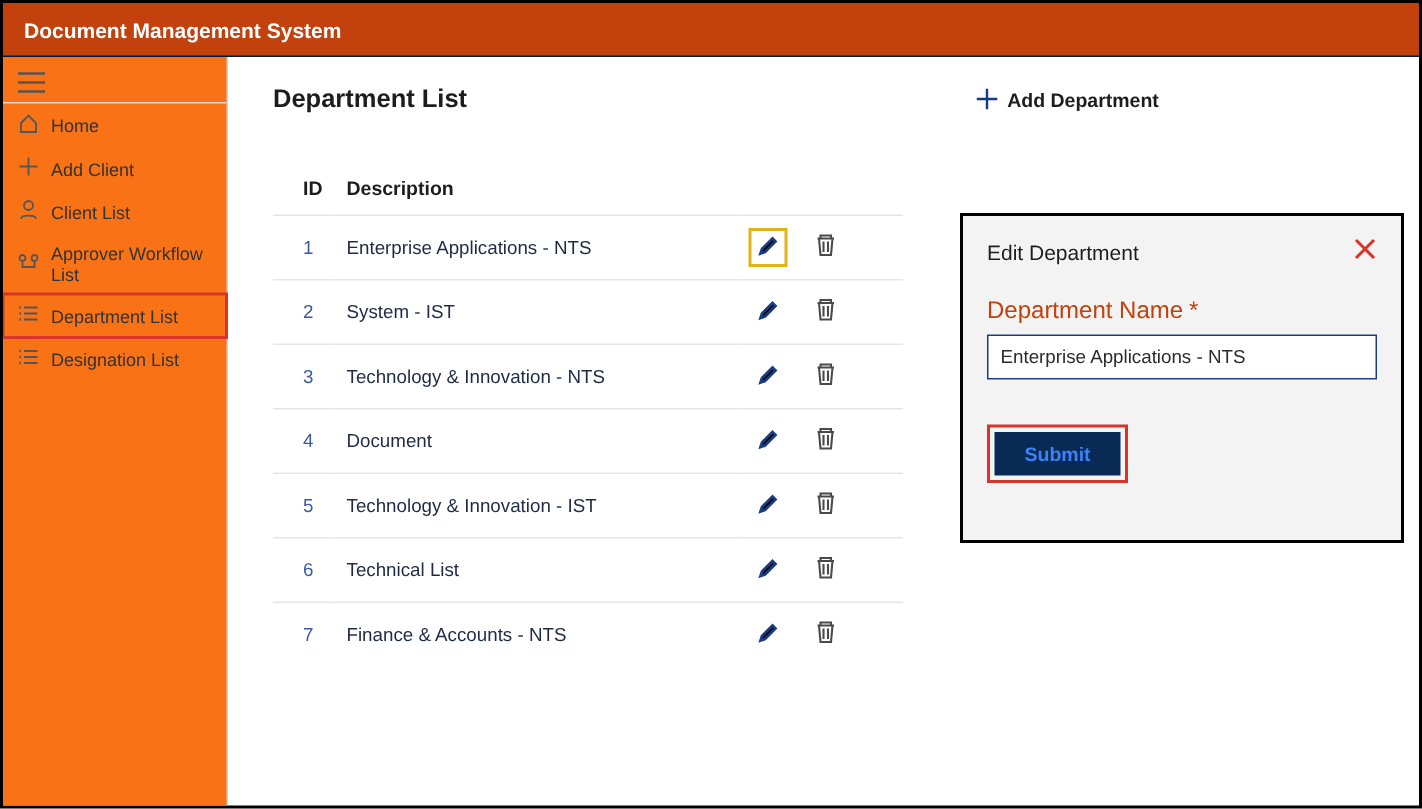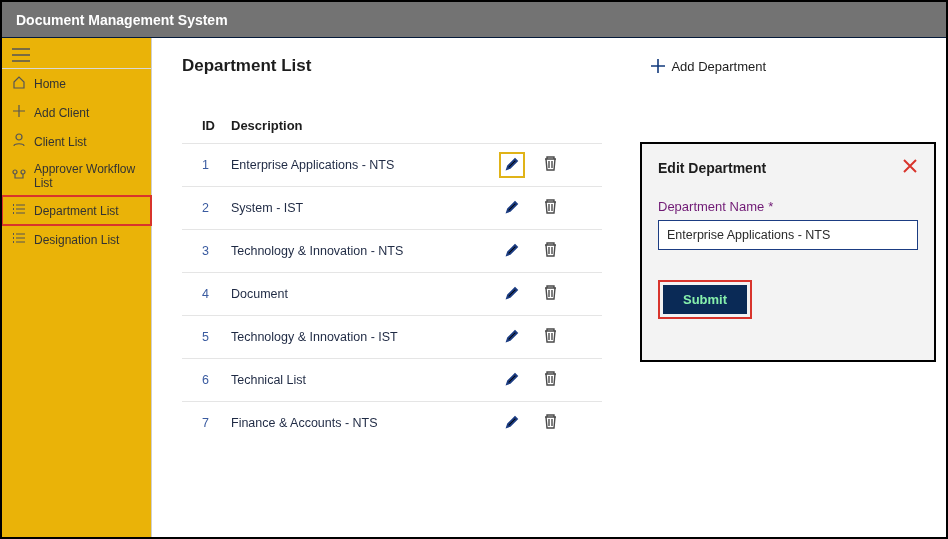--- a/index.html
+++ b/index.html
@@ -1,52 +1,52 @@
 <!DOCTYPE html>
 <html><head>
 <meta charset="utf-8">
 <style>
   * { box-sizing: border-box; font-family: "Segoe UI", Arial, sans-serif; }
   html, body { margin:0; padding:0; }
   body { width:948px; height:539px; border:2px solid #000; position:relative; background:#fff; font-size:13px; color:#28303b; }
 
-  .topbar { background:#737373; color:#fff; height:36px; display:flex; align-items:center; padding:0 14px; font-weight:600; font-size:14px; border-bottom:1px solid #051a3a;}
+  .topbar { background:#c2410c; color:#fff; height:36px; display:flex; align-items:center; padding:0 14px; font-weight:600; font-size:14px; border-bottom:1px solid #051a3a;}
   .shell { display:flex; height:calc(100% - 36px); }
 
-  .sidebar { width:150px; background:#eab308; border-right:1px solid #cfcfcf; padding-top:4px; }
+  .sidebar { width:150px; background:#f97316; border-right:1px solid #cfcfcf; padding-top:4px; }
   .hamburger { padding:6px 10px; border-bottom:1px solid #d8d8d8; }
   .hamburger svg { display:block; }
 
   .nav-item { display:flex; align-items:center; gap:8px; padding:6px 10px; font-size:12px; color:#333; cursor:pointer; }
   .nav-item svg { flex:0 0 14px; }
   .nav-item.highlight { outline:2px solid #d8342c; outline-offset:-1px; }
 
   .main { flex:1; padding:18px 26px 0 30px; position:relative; }
 
   .header-row { display:flex; align-items:center; }
   .page-title { font-size:17px; font-weight:700; color:#1d1d1d; }
-  .add-dept { display:flex; align-items:center; gap:6px; margin-left:340px; font-size:13px; font-weight:400; color:#1d1d1d; cursor:pointer; }
+  .add-dept { display:flex; align-items:center; gap:6px; margin-left:340px; font-size:13px; font-weight:700; color:#1d1d1d; cursor:pointer; }
 
   table.listing { margin-top:34px; border-collapse:collapse; width:420px; }
   table.listing th { text-align:left; font-size:13px; font-weight:700; padding:8px 8px 10px; color:#1d1d1d;}
   table.listing td { border-top:1px solid #e5e5e5; padding:10px 8px; font-size:12.5px; color:#1f2a44; }
   table.listing td.idcell { color:#3a5ba0; width:40px; }
   .actions { display:flex; align-items:center; gap:16px; }
   .iconbtn { width:22px; height:22px; display:flex; align-items:center; justify-content:center; cursor:pointer;}
   .iconbtn.goldbox { outline:2px solid #e0b318; outline-offset:0; }
 
   
   .dialog { position:absolute; left:638px; top:140px; width:296px; height:220px; background:#f3f3f3; border:2px solid #000; padding:14px 16px 16px; }
   .dlg-head { display:flex; align-items:center; justify-content:space-between; margin-bottom:22px;}
-  .dlg-title { font-weight:700; font-size:14px; color:#1d1d1d; }
+  .dlg-title { font-weight:400; font-size:14px; color:#1d1d1d; }
   .dlg-close { cursor:pointer; }
-  .fld-label { font-size:13px; color:#701a75; display:flex; gap:4px; margin-bottom:6px;}
+  .fld-label { font-size:16px; color:#c2410c; display:flex; gap:4px; margin-bottom:6px;}
   .fld-input { width:100%; height:30px; border:1.5px solid #1b3c82; background:#fff; padding:0 8px; font-size:12.5px; color:#2b2b2b; }
   .submit-wrap { margin-top:30px; display:inline-block; border:2.5px solid #d8342c; padding:3px; }
-  .submit-btn { background:#0a2a56; color:#86efac; border:none; font-weight:600; font-size:13px; padding:7px 20px; cursor:pointer; }
+  .submit-btn { background:#0a2a56; color:#3b82f6; border:none; font-weight:600; font-size:13px; padding:7px 20px; cursor:pointer; }
 </style>
 </head>
 <body>
 
 <div class="topbar">
   <span>Document Management System</span>
 </div>
 
 <div class="shell">
 

